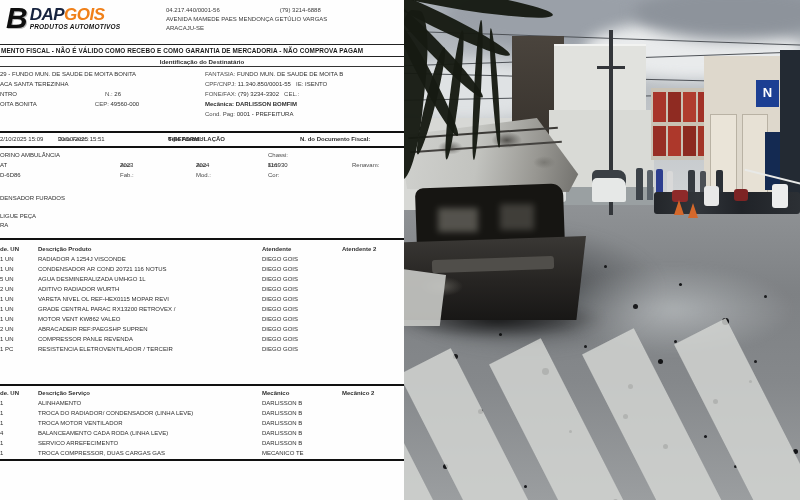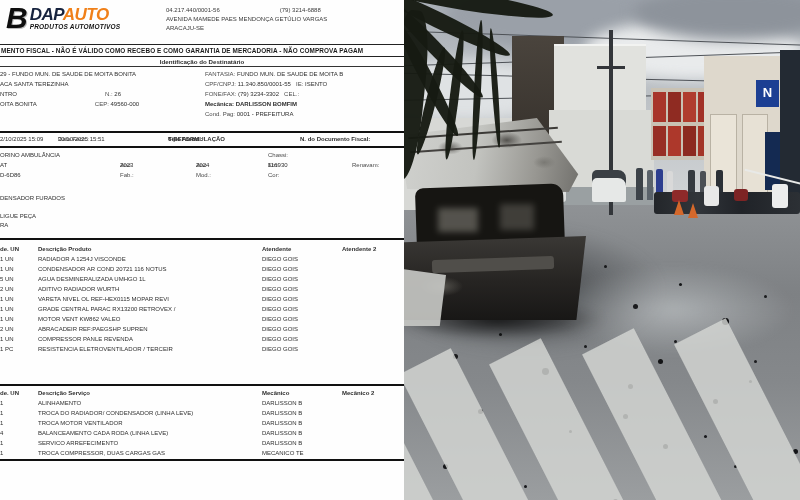--- a/index.html
+++ b/index.html
@@ -82,21 +82,21 @@
 </head>
 <body>
 
 <div class="canvas">
 
   <div class="doc">
     <div class="doc-header">
       <div class="logo">
         <span class="logo-mark">B</span>
         <div>
-          <div class="brand"><span class="dap">DAP</span><span class="auto">AUTO</span></div>
+          <div class="brand"><span class="dap">DAP</span><span class="auto">GOIS</span></div>
           <div class="logo-sub">PRODUTOS AUTOMOTIVOS</div>
         </div>
       </div>
       <div class="header-info">
         <div class="hi-row1">
           <span>04.217.440/0001-56</span>
           <span>(79) 3214-6888</span>
         </div>
         <div>AVENIDA MAMEDE PAES MENDONÇA GETÚLIO VARGAS</div>
         <div>ARACAJU-SE</div>

